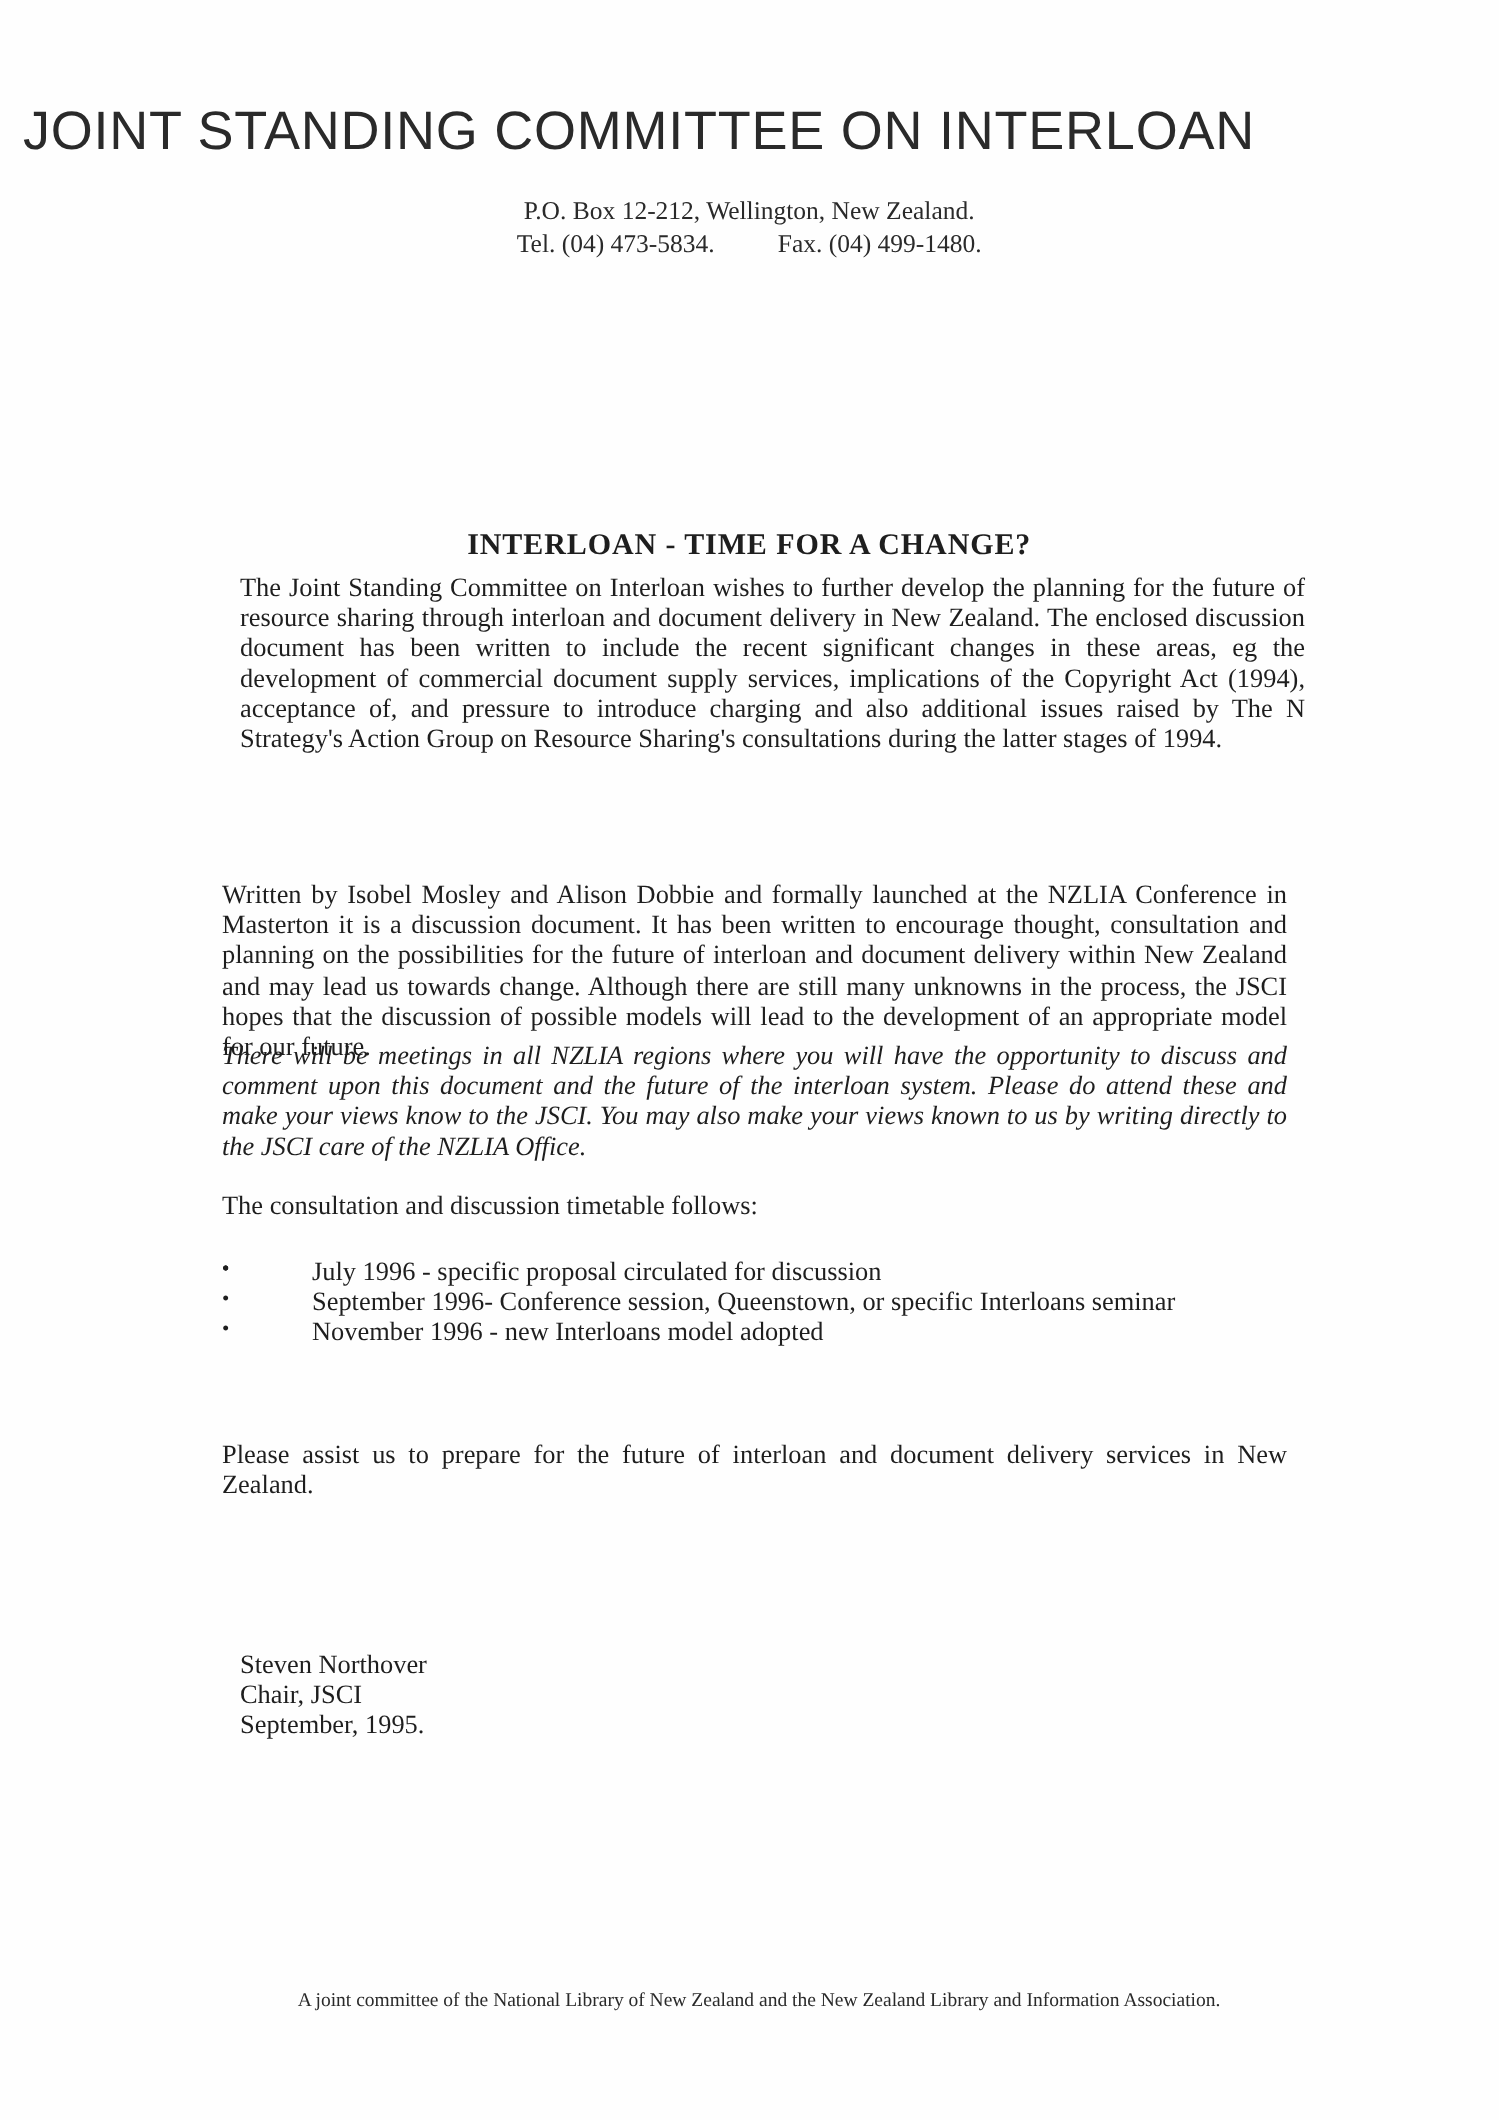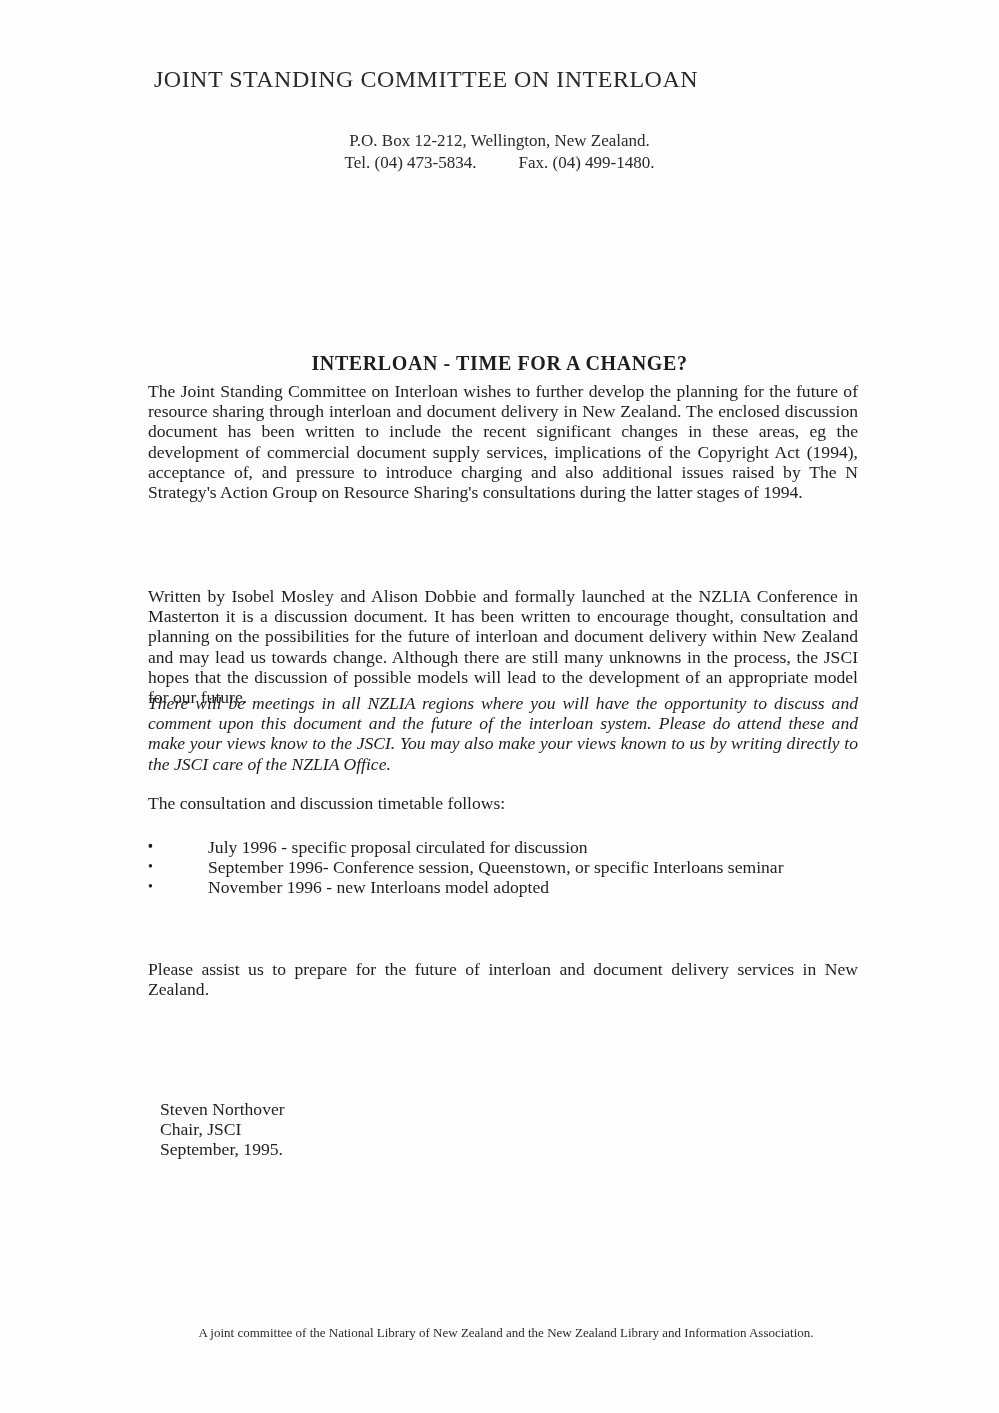--- a/index.html
+++ b/index.html
@@ -2,37 +2,37 @@
 <html><head>
 <meta charset="utf-8">
 <style>
   html, body { margin: 0; padding: 0; }
   body {
     width: 999px; height: 1413px; background: #fefefe; position: relative; overflow: hidden;
     color: #1e1e1e;
   }
   .header-title {
     position: absolute; left: 0; width: 852px; top: 66px; text-align: center;
-    font-family: Liberation Serif, serif; font-size: 24px; letter-spacing: 0.5px; color: #2a2a2a;
+    font-family: Liberation Sans, sans-serif; font-size: 36px; letter-spacing: 0.5px; color: #2a2a2a;
     font-weight: normal;
   }
   .address {
     position: absolute; left: 0; width: 999px; top: 130px; text-align: center;
     font-family: "Liberation Serif", serif; font-size: 17px; line-height: 22px; color: #2a2a2a;
   }
   .address .gap { display: inline-block; width: 42px; }
   .doc-heading {
     position: absolute; left: 0; width: 999px; top: 352px; text-align: center;
     font-family: Liberation Serif, serif; font-size: 20px; font-weight: bold; letter-spacing: 0.6px;
   }
   .body-block {
     position: absolute; left: 148px; width: 710px;
     font-family: "Liberation Serif", serif; font-size: 17.6px; line-height: 20.2px; text-align: justify;
   }
-  .p1 { top: 381px; }
+  .p1 { top: 381px; margin-left: 12px; }
   .p2 { top: 547px; margin-top: 39px; }
   .p3 { top: 693px; font-style: italic; }
   .p4 { top: 793px; }
   .timeline {
     position: absolute; left: 148px; top: 837px; width: 720px; margin: 0; padding: 0; list-style: none;
     font-family: "Liberation Serif", serif; font-size: 17.6px; line-height: 20.2px;
   }
   .timeline li { position: relative; padding-left: 60px; white-space: nowrap; }
   .timeline .bullet { position: absolute; left: 0; top: 0; font-size: 14px; }
   .p5 { top: 959px; }

